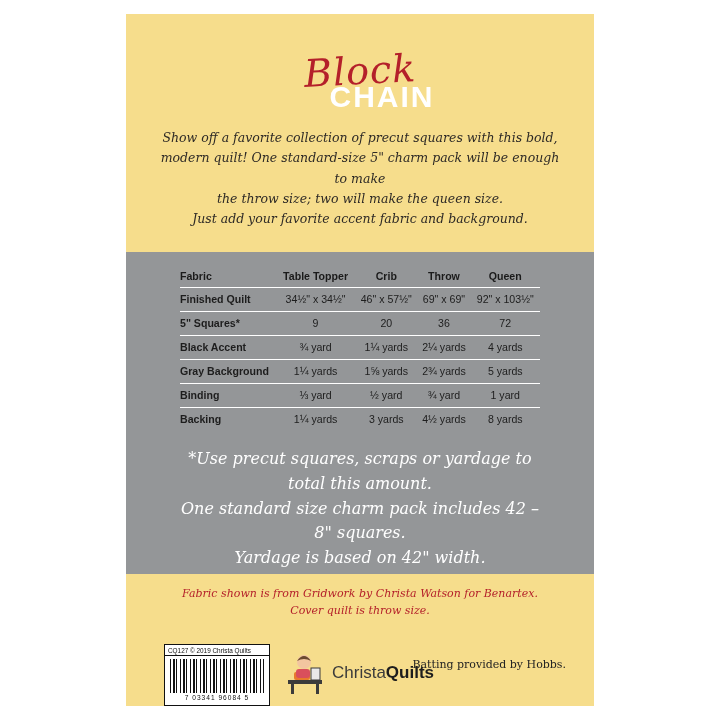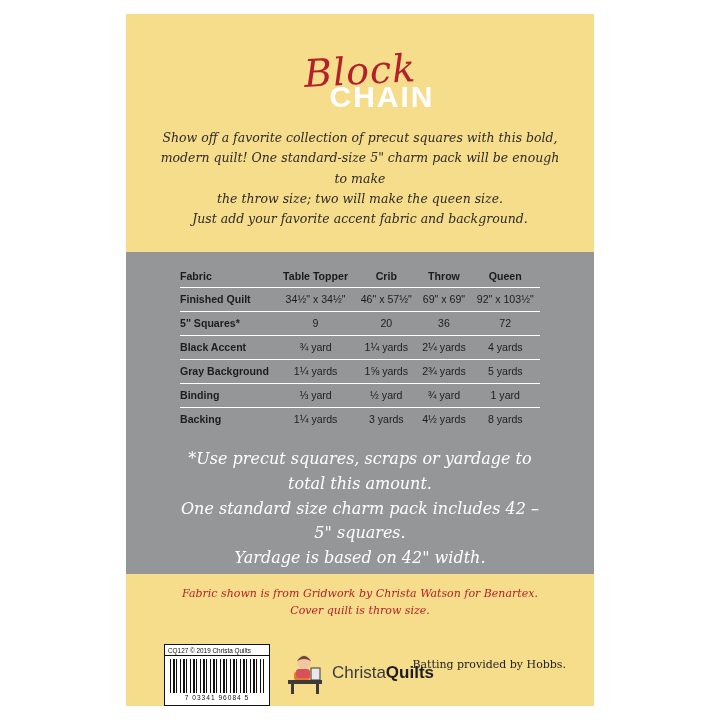--- a/index.html
+++ b/index.html
@@ -242,21 +242,21 @@
             <td>1¼ yards</td>
             <td>3 yards</td>
             <td>4½ yards</td>
             <td>8 yards</td>
           </tr>
         </tbody>
       </table>
 
       <div class="notes">
         <div>*Use precut squares, scraps or yardage to total this amount.</div>
-        <div>One standard size charm pack includes 42 – 5" squares.</div>
+        <div>One standard size charm pack includes 42 – 8" squares.</div>
         <div>Yardage is based on 42" width.</div>
       </div>
     </div>
 
     <div class="fabric-note">
       <div>Fabric shown is from Gridwork by Christa Watson for Benartex.</div>
       <div>Cover quilt is throw size.</div>
     </div>
 
     <div class="footer">

